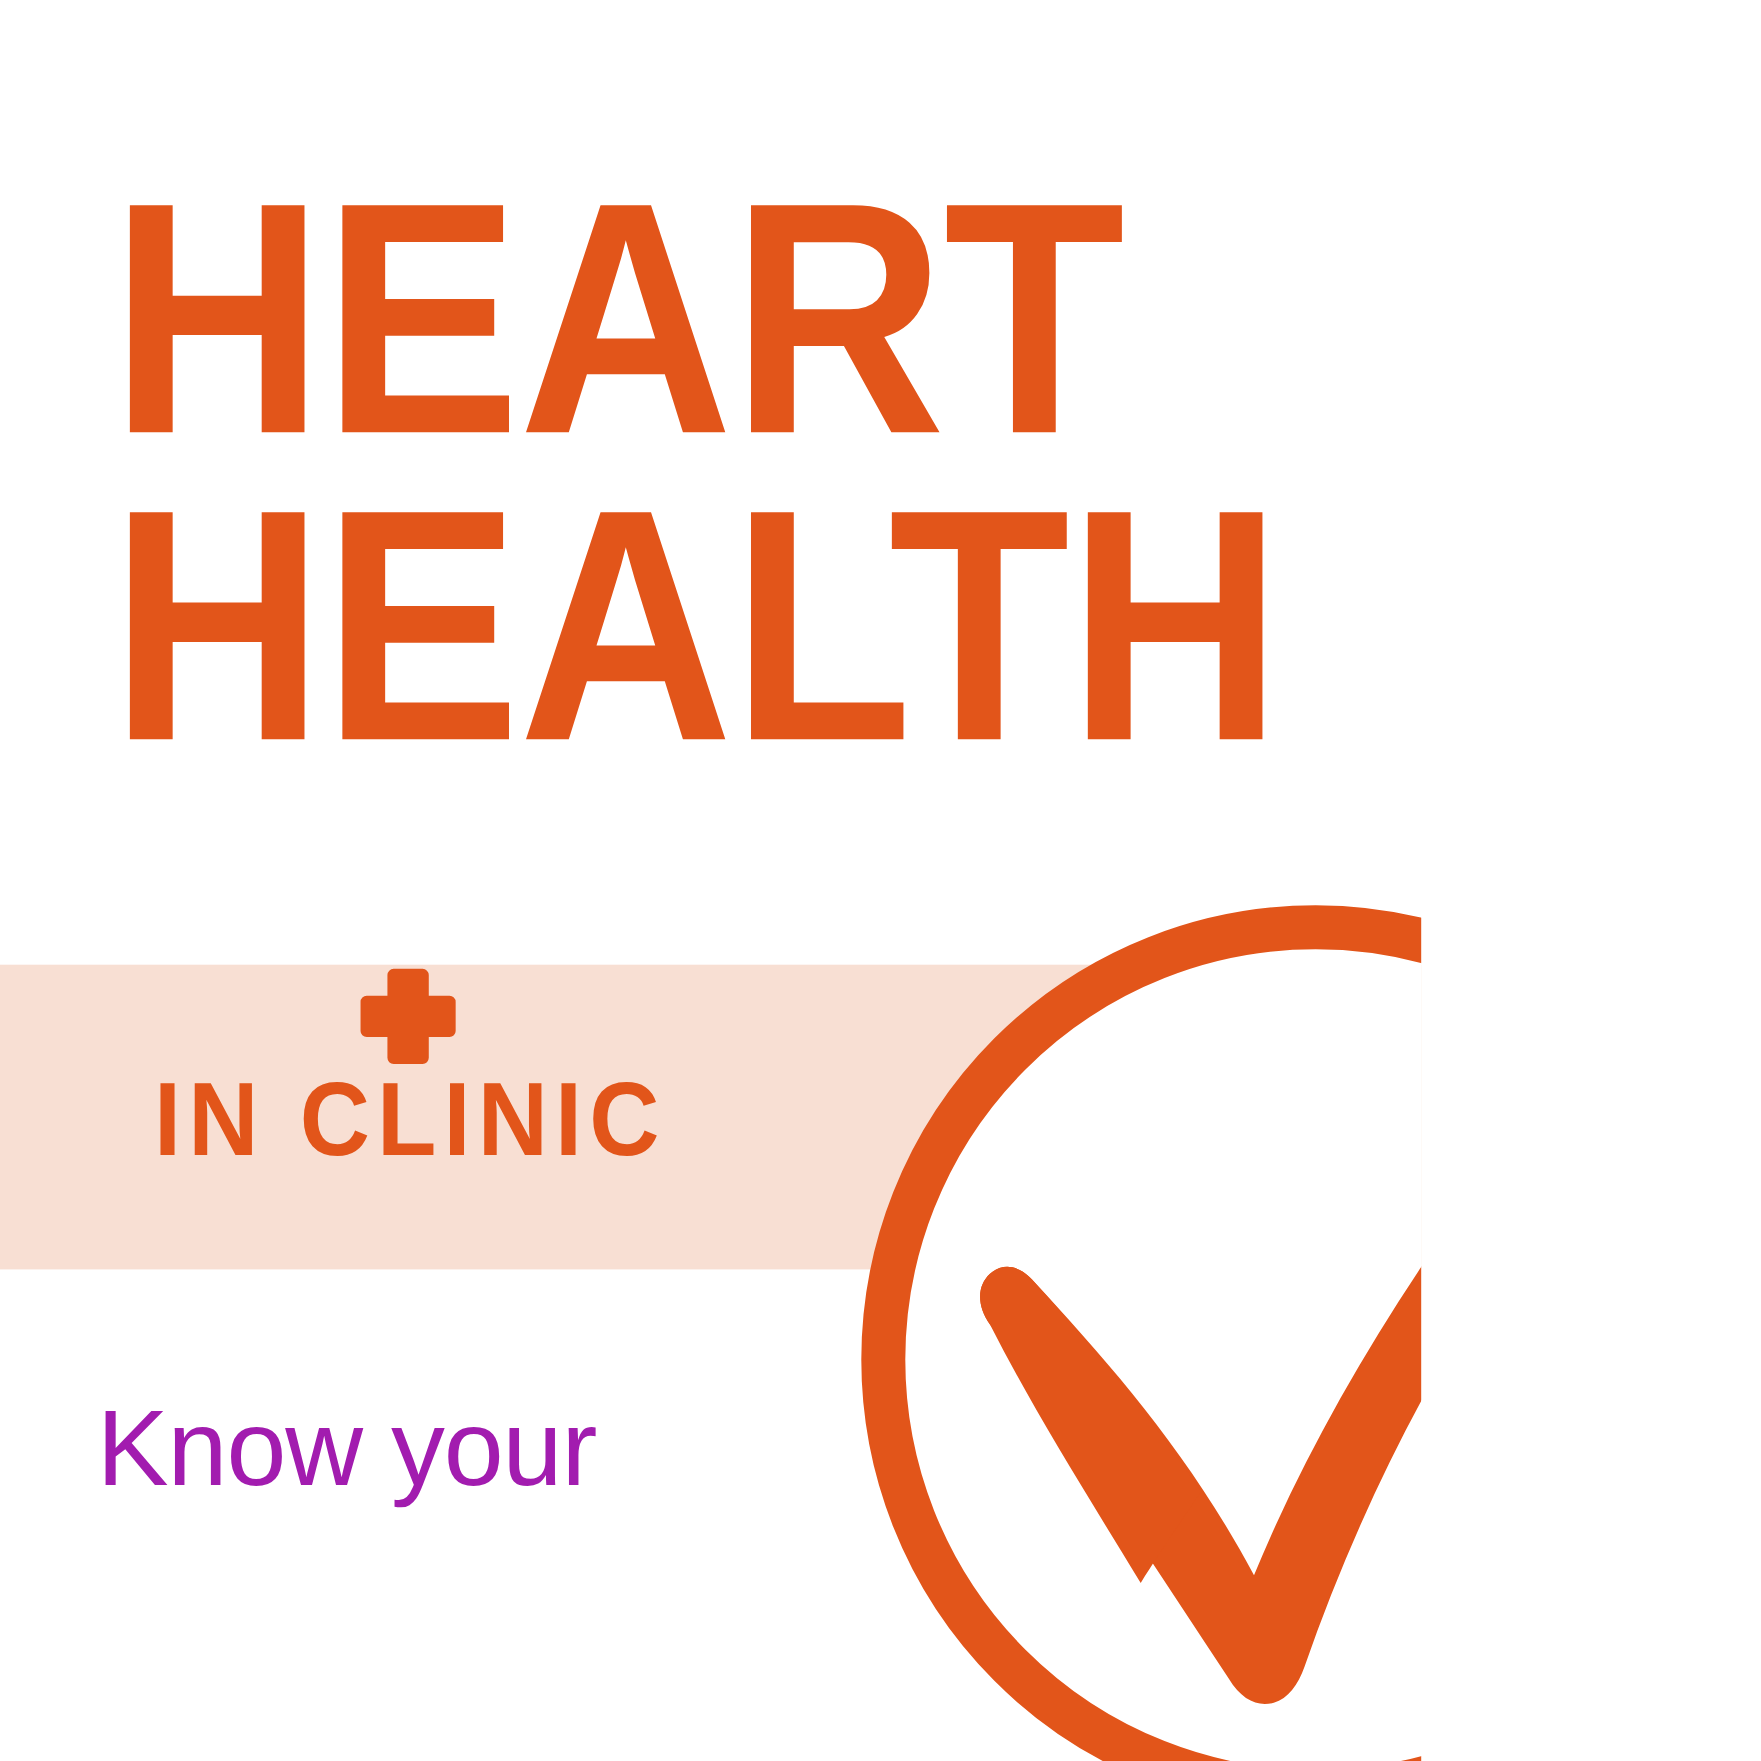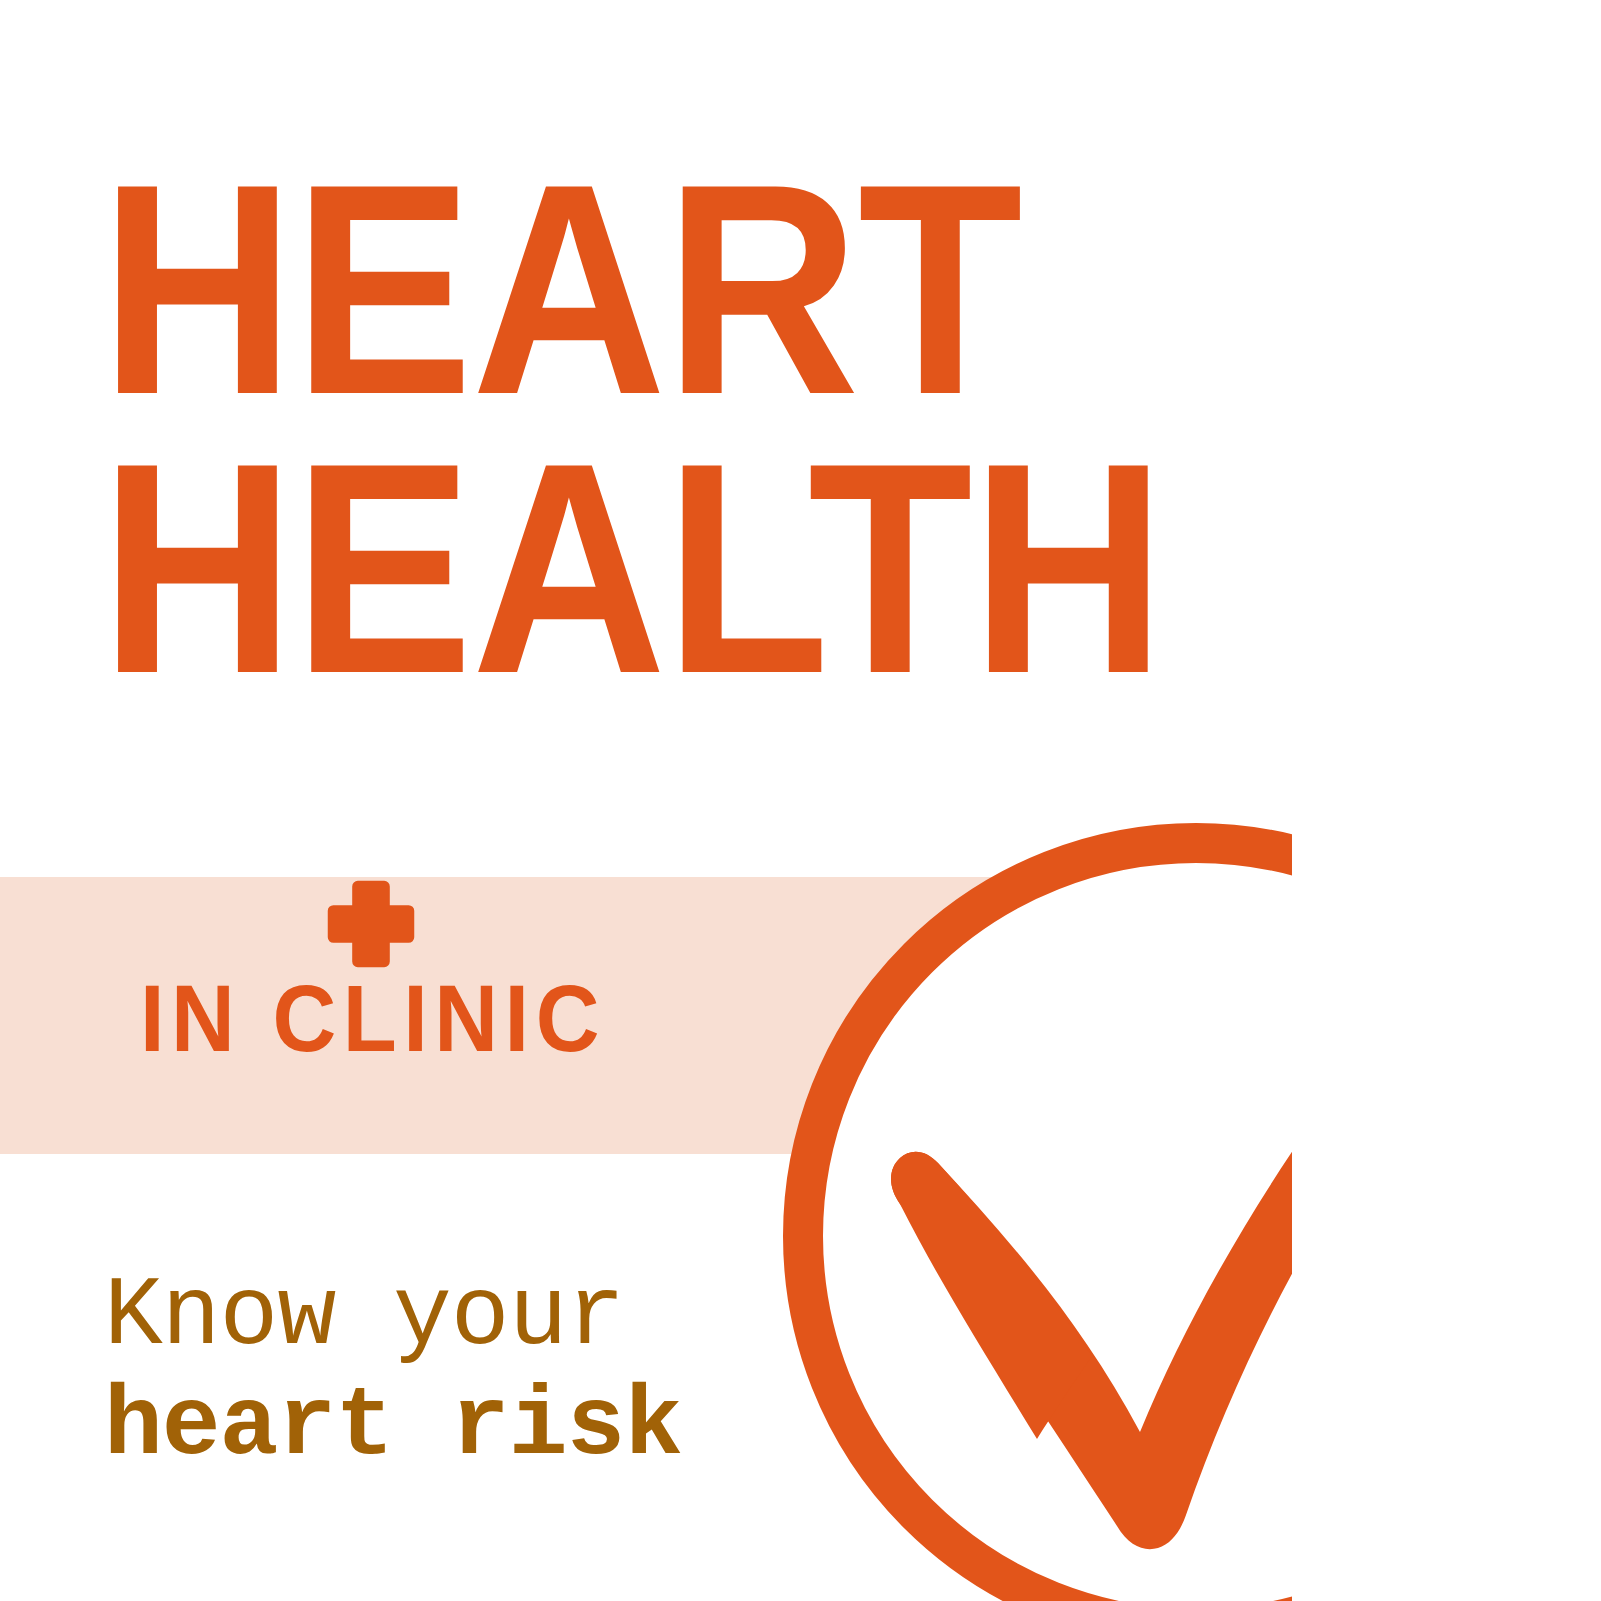--- a/index.html
+++ b/index.html
@@ -82,24 +82,24 @@
     top: 760px;
     width: 900px;
     height: 900px;
     pointer-events: none;
   }
   .graphic svg { display: block; width: 900px; height: 900px; overflow: visible; }
 
   
   .subcopy {
     position: absolute;
-    left: 104px;
+    left: 88px;
     top: 1262px;
-    color: #a16207;
-    font-family: Liberation Mono, monospace;
+    color: #a21caf;
+    font-family: Liberation Sans, sans-serif;
     line-height: 1.12;
     white-space: nowrap;
   }
   .subcopy .line1 {
     display: block;
     font-weight: normal;
     font-size: 98px;
     letter-spacing: -1px;
   }
   .subcopy .line2 {
@@ -152,16 +152,15 @@
 
   <div class="band-inner">
     <svg class="cross-icon" viewBox="0 0 100 100">
       <path d="M36 4 h28 a6 6 0 0 1 6 6 v20 h20 a6 6 0 0 1 6 6 v28 a6 6 0 0 1 -6 6 h-20 v20 a6 6 0 0 1 -6 6 h-28 a6 6 0 0 1 -6 -6 v-20 h-20 a6 6 0 0 1 -6 -6 v-28 a6 6 0 0 1 6 -6 h20 v-20 a6 6 0 0 1 6 -6 z" fill="#E2551A"></path>
     </svg>
     <span class="band-label">IN CLINIC</span>
   </div>
 
   <div class="subcopy">
     <span class="line1">Know your</span>
-    <span class="line2">heart risk</span>
   </div>
 
 </div>
 
 </body></html>

